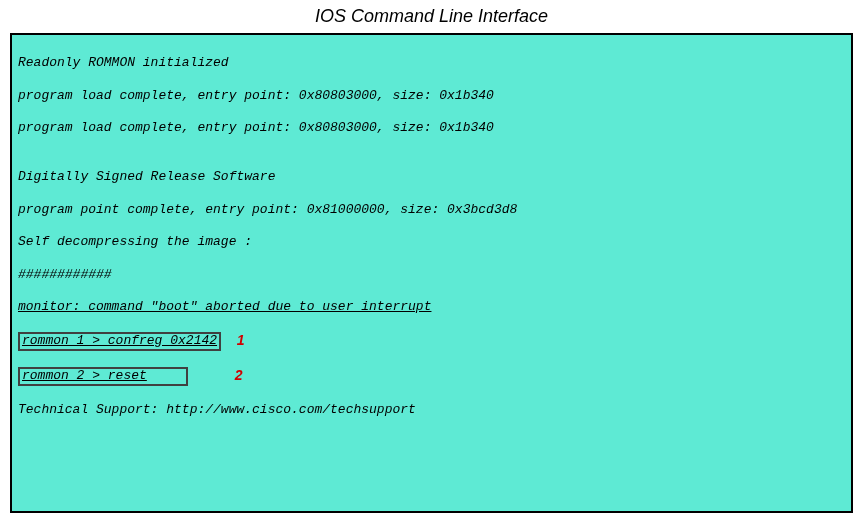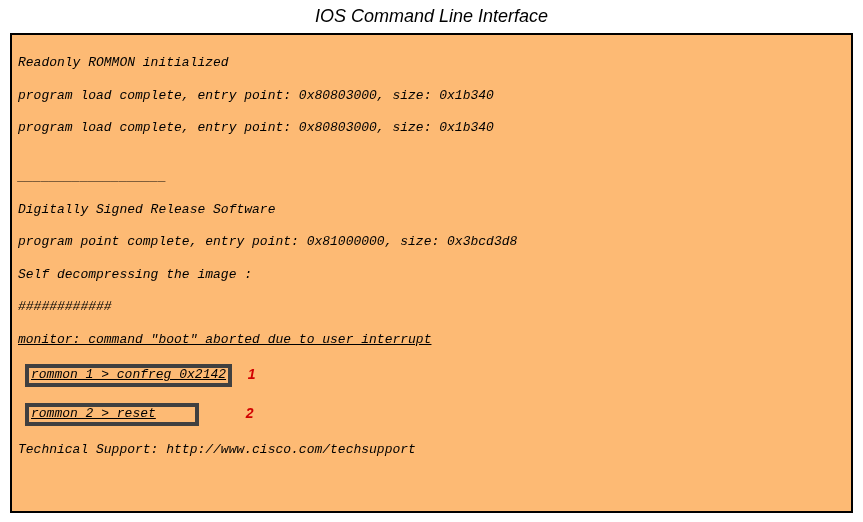--- a/index.html
+++ b/index.html
@@ -22,33 +22,32 @@
     position: relative;
     margin: 0 10px 0 10px;
   }
   .terminal {
     border: 2px solid #000;
     height: 480px;
     overflow-y: scroll;
     padding: 4px 6px;
     line-height: 1.25;
     white-space: pre;
-    background: #fdba74;
+    background: #5eead4;
   }
   .terminal::-webkit-scrollbar { width: 16px; }
   .terminal::-webkit-scrollbar-track { background: #f0f0f0; }
   .terminal::-webkit-scrollbar-thumb { background: #c0c0c0; }
   .line { display: block; white-space: pre; }
   .underline { text-decoration: underline; }
   .red-box {
-    border: 4px solid #404040;
+    border: 2px solid #404040;
     display: inline-block;
     padding: 0 2px;
     line-height: 1.15;
-    margin-left: 7px;
   }
   .red-num {
     color: #d10000;
     font-family: Arial, sans-serif;
     font-weight: bold;
     font-size: 14px;
     display: inline-block;
     vertical-align: middle;
   }
 </style>
@@ -56,21 +55,20 @@
 <body>
 
 <div class="title">IOS Command Line Interface</div>
 
 <div class="terminal-wrap">
   <div class="terminal">
 <span class="line">Readonly ROMMON initialized</span>
 <span class="line">program load complete, entry point: 0x80803000, size: 0x1b340</span>
 <span class="line">program load complete, entry point: 0x80803000, size: 0x1b340</span>
 <span class="line"></span>
-<span class="line">___________________</span>
 <span class="line">Digitally Signed Release Software</span>
 <span class="line">program point complete, entry point: 0x81000000, size: 0x3bcd3d8</span>
 <span class="line">Self decompressing the image :</span>
 <span class="line">############</span>
 <span class="line underline">monitor: command "boot" aborted due to user interrupt</span>
 <span class="line"><span class="red-box"><span class="underline">rommon 1 &gt; confreg 0x2142</span></span>  <span class="red-num">1</span></span>
 <span class="line"><span class="red-box" style="padding-right:39px"><span class="underline">rommon 2 &gt; reset</span></span>      <span class="red-num">2</span></span>
 <span class="line">Technical Support: http://www.cisco.com/techsupport</span>
 
 

